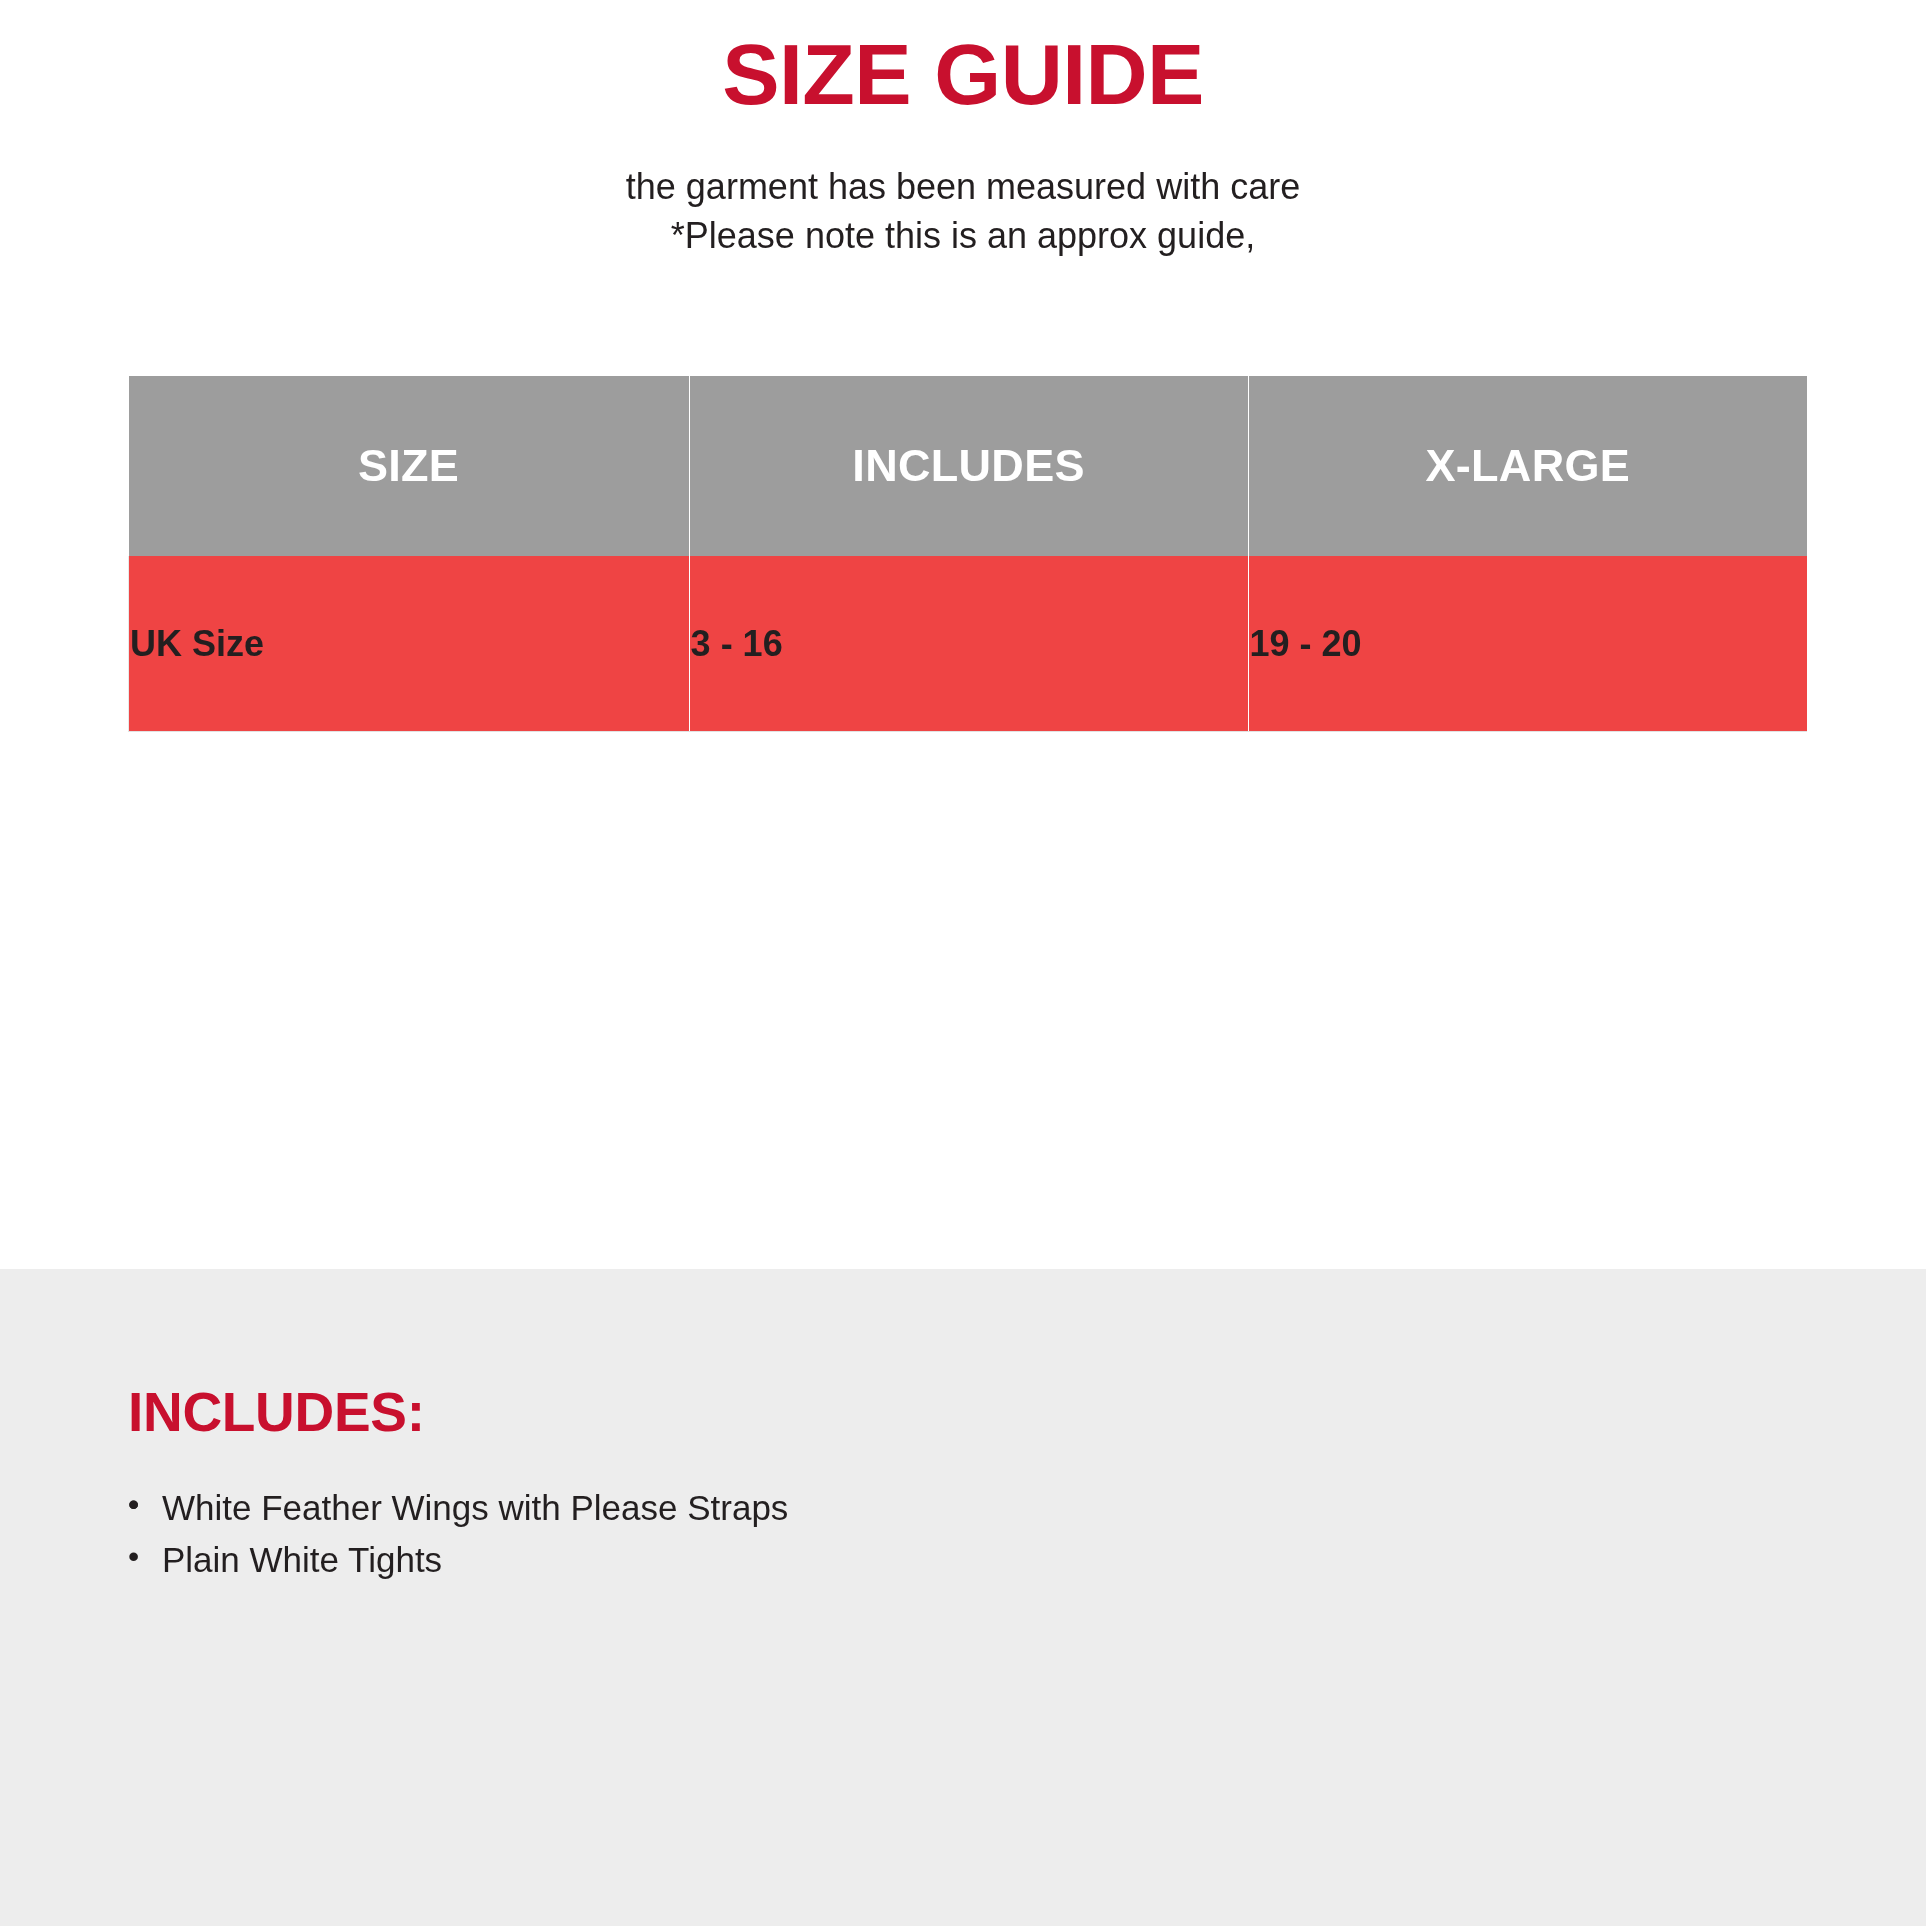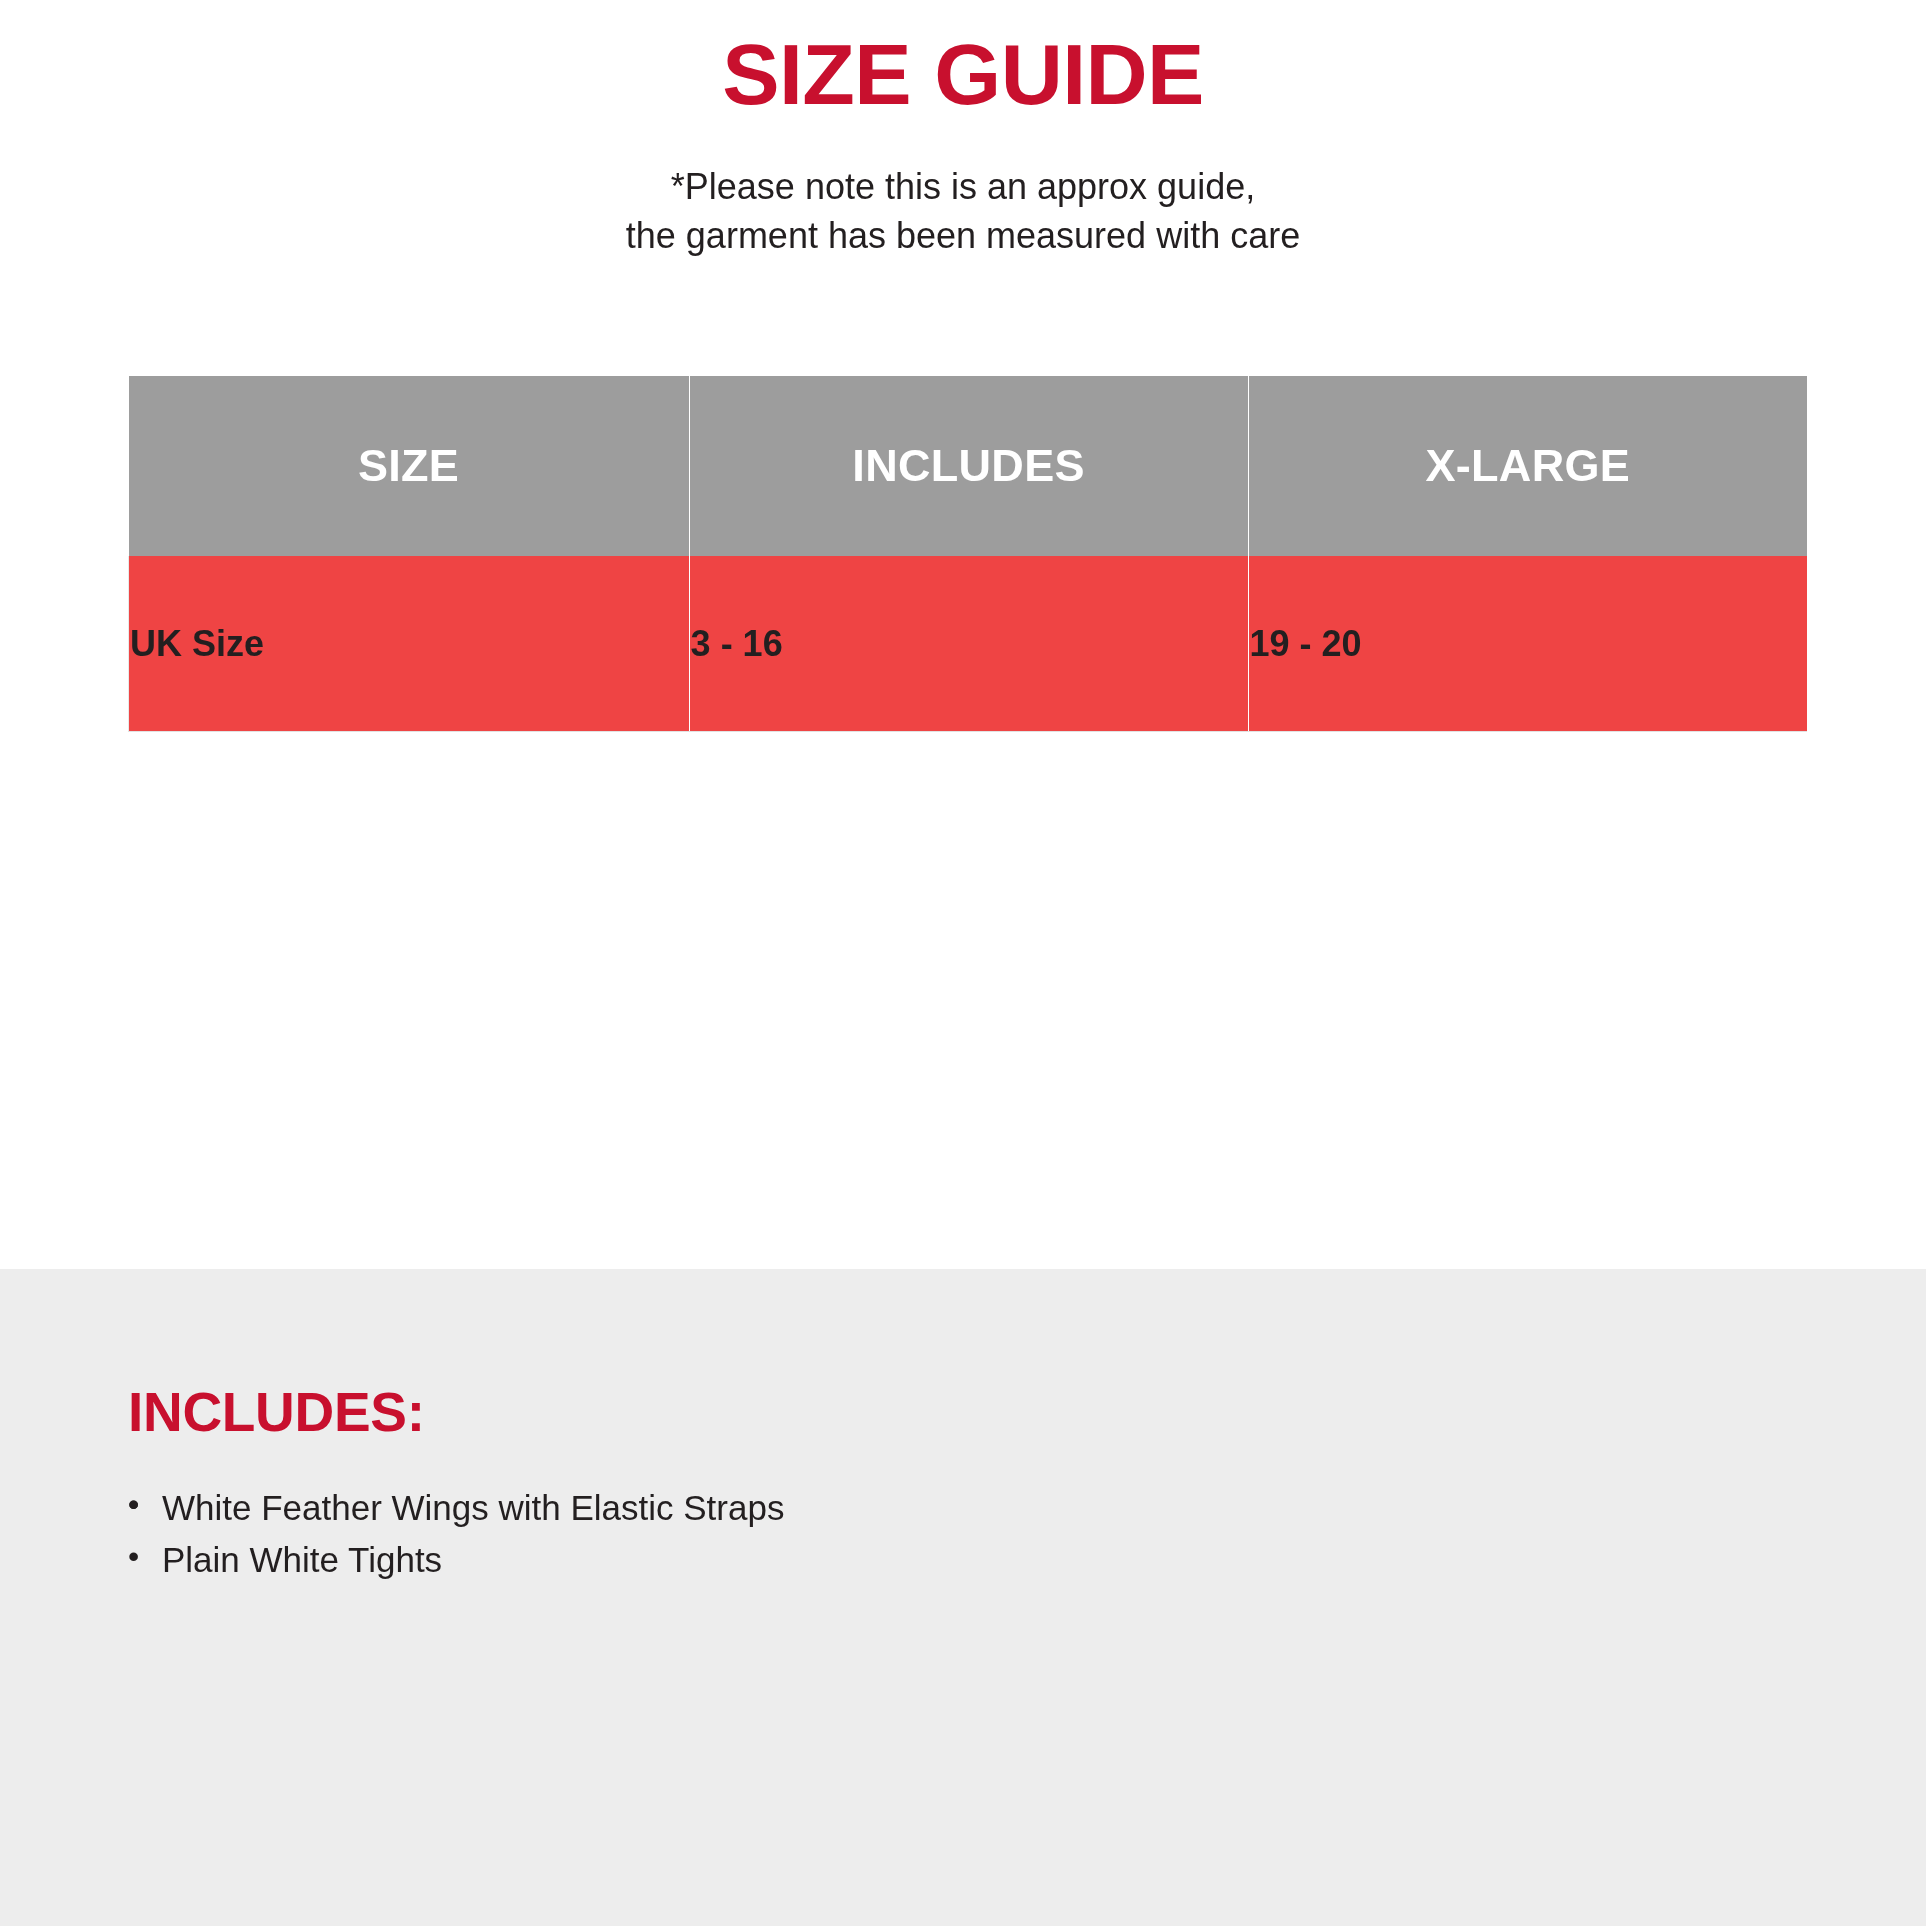--- a/index.html
+++ b/index.html
@@ -141,22 +141,22 @@
 </style>
 </head>
 <body>
 
 <div class="page">
 
   <div class="top">
     <h1 class="main-title">SIZE GUIDE</h1>
 
     <div class="note">
+      <div>the garment has been measured with care</div>
       <div>*Please note this is an approx guide,</div>
-      <div>the garment has been measured with care</div>
     </div>
   </div>
 
   <div class="table-wrap">
     <table class="size-table">
       <colgroup>
         <col class="col-size">
         <col class="col-std">
         <col class="col-xl">
       </colgroup>
@@ -179,21 +179,21 @@
 
   <div class="includes-panel">
     <h2 class="includes-title">INCLUDES:</h2>
 
     <ul class="includes-list">
       <li>
         <span class="bullet">•</span>
       </li>
       <li>
         <span class="bullet">•</span>
-        <span>White Feather Wings with Elastic Straps</span>
+        <span>White Feather Wings with Please Straps</span>
       </li>
       <li>
         <span class="bullet">•</span>
         <span>Plain White Tights</span>
       </li>
     </ul>
   </div>
 
 </div>
 

